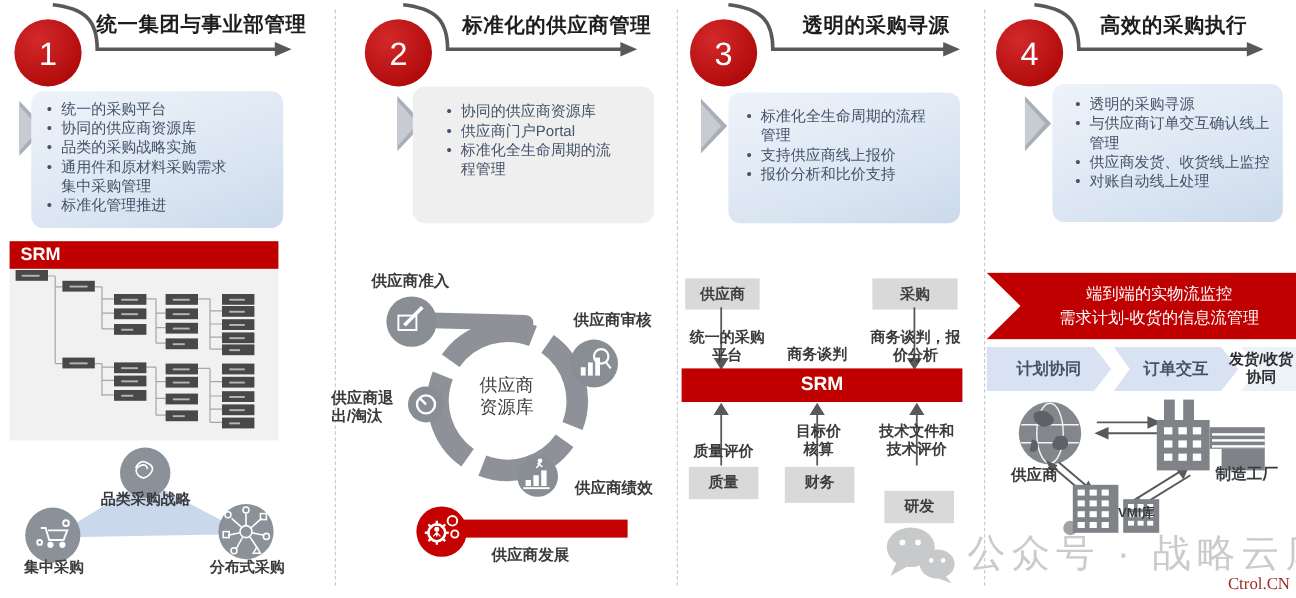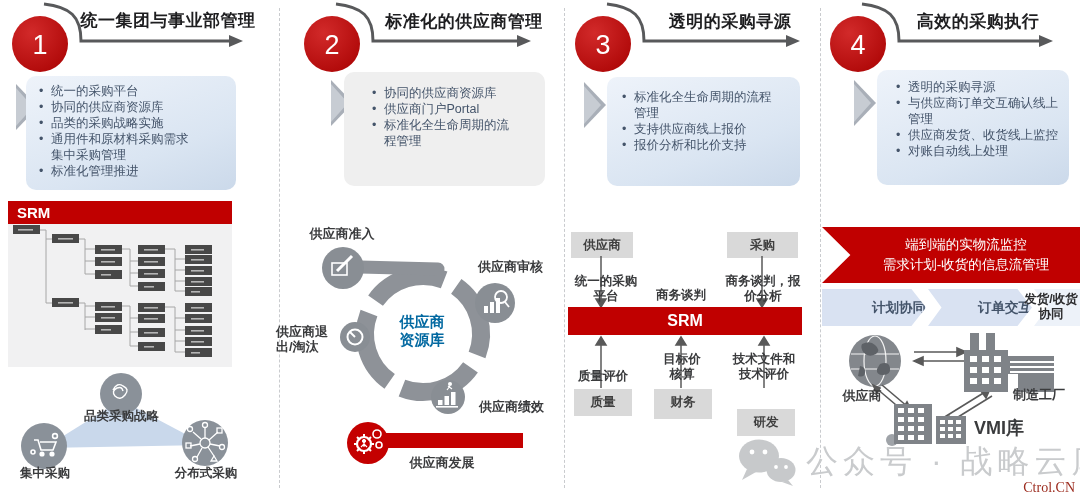--- a/index.html
+++ b/index.html
@@ -15,21 +15,21 @@
       background:linear-gradient(160deg,#EEF3FA 0%,#DAE5F2 65%,#CBD9EA 100%);}
   .bullet-box.gray{background:#EFEFEF;}
   .bullet-box ul{margin:0;list-style:none;color:#44546A;font-size:12.5px;line-height:16px;}
   .bullet-box li{position:relative;padding-left:13px;}
   .bullet-box li::before{content:"•";position:absolute;left:1px;color:#44546A;}
   .dlabel{position:absolute;font-weight:bold;color:#3A3B3D;font-size:12.5px;text-align:center;line-height:15px;}
   .gbox{position:absolute;background:#D9D9D9;color:#3F3F3F;font-weight:bold;font-size:12.5px;
         text-align:center;}
   .srmbar{position:absolute;background:#C00000;color:#fff;font-weight:bold;text-align:center;}
   .chev{position:absolute;top:289px;height:37px;background:#D9E2F2;color:#44546A;font-weight:bold;
-        font-size:13.5px;text-align:right;line-height:37px;}
+        font-size:13.5px;text-align:center;line-height:37px;}
   .banner-line{color:#fff;font-weight:normal;font-size:13.5px;text-align:center;line-height:20px;}
   .wm{position:absolute;left:736px;top:437px;display:flex;align-items:center;gap:8px;color:#C9CBCD;}
   .wm-text{font-size:32px;letter-spacing:5px;white-space:nowrap;}
   .site{position:absolute;right:5px;bottom:2px;font-family:"Liberation Serif","DejaVu Serif",serif;
         font-size:14px;color:#9C2C1F;text-align:right;}
 </style>
 </head>
 <body>
 
 <div class="sep" style="left:279px"></div>
@@ -252,21 +252,21 @@
       <circle cx="99" cy="233" r="3" stroke-width="1.6"></circle>
     <circle cx="84" cy="229" r="1.6" fill="#fff"></circle>
       <path d="M84 231 v4 M84 232 l-3 3 M84 232 l3 3" stroke-width="1.1"></path>
   </g>
 </svg>
 <div class="dlabel" style="left:296px;top:226px;width:92px;font-size:13px">供应商准入</div>
 <div class="dlabel" style="left:463px;top:259px;width:95px;font-size:13px">供应商审核</div>
 <div class="dlabel" style="left:276px;top:324px;width:58px;font-size:13px;text-align:left">供应商退出/淘汰</div>
 <div class="dlabel" style="left:464px;top:399px;width:95px;font-size:13px">供应商绩效</div>
 <div class="dlabel" style="left:396px;top:455px;width:92px;font-size:13px">供应商发展</div>
-<div class="abs" style="left:397px;top:313px;width:50px;font-size:15px;line-height:18px;font-weight:bold;color:#0369a1;text-align:center">供应商资源库</div>
+<div class="abs" style="left:397px;top:313px;width:50px;font-size:15px;line-height:18px;font-weight:normal;color:#404040;text-align:center">供应商资源库</div>
 
 <div class="gbox" style="left:571px;top:232px;width:62px;height:26px;line-height:26px">供应商</div>
 <div class="gbox" style="left:727px;top:232px;width:71px;height:26px;line-height:26px">采购</div>
 <svg class="abs" style="left:565px;top:228px" width="240" height="200">
   <defs>
     <marker id="ahd" markerWidth="8" markerHeight="8" refX="4" refY="6" orient="auto" markerUnits="userSpaceOnUse">
       <polygon points="0,0 8,0 4,7" fill="#595959" transform="translate(0,-1)"></polygon>
     </marker>
   </defs>
   <g stroke="#595959" stroke-width="1.5">
@@ -370,21 +370,21 @@
         <rect x="126" y="97" width="5" height="4"></rect>
         <rect x="134" y="97" width="5" height="4"></rect>
       <rect x="118" y="104" width="5" height="4"></rect>
         <rect x="126" y="104" width="5" height="4"></rect>
         <rect x="134" y="104" width="5" height="4"></rect>
     </g>
   </g>
 </svg>
 <div class="dlabel" style="left:836px;top:388px;width:52px;font-size:13px">供应商</div>
 <div class="dlabel" style="left:1008px;top:387px;width:62px;font-size:13px">制造工厂</div>
-<div class="dlabel" style="left:972px;top:421px;width:54px;font-size:18px">VMI库</div>
+<div class="dlabel" style="left:920px;top:421px;width:54px;font-size:11px">VMI库</div>
 
 <div class="wm">
   <svg width="62" height="50">
     <ellipse cx="23" cy="19" rx="20" ry="16.5" fill="#C7C9CB"></ellipse>
     <polygon points="11,32 6,43 20,35" fill="#C7C9CB"></polygon>
     <circle cx="16" cy="15" r="2.4" fill="#fff"></circle>
       <circle cx="29" cy="15" r="2.4" fill="#fff"></circle>
     <ellipse cx="45" cy="33" rx="14.5" ry="12" fill="#C7C9CB"></ellipse>
     <polygon points="52,43 57,49 46,45" fill="#C7C9CB"></polygon>
     <circle cx="40" cy="30" r="1.9" fill="#fff"></circle>

